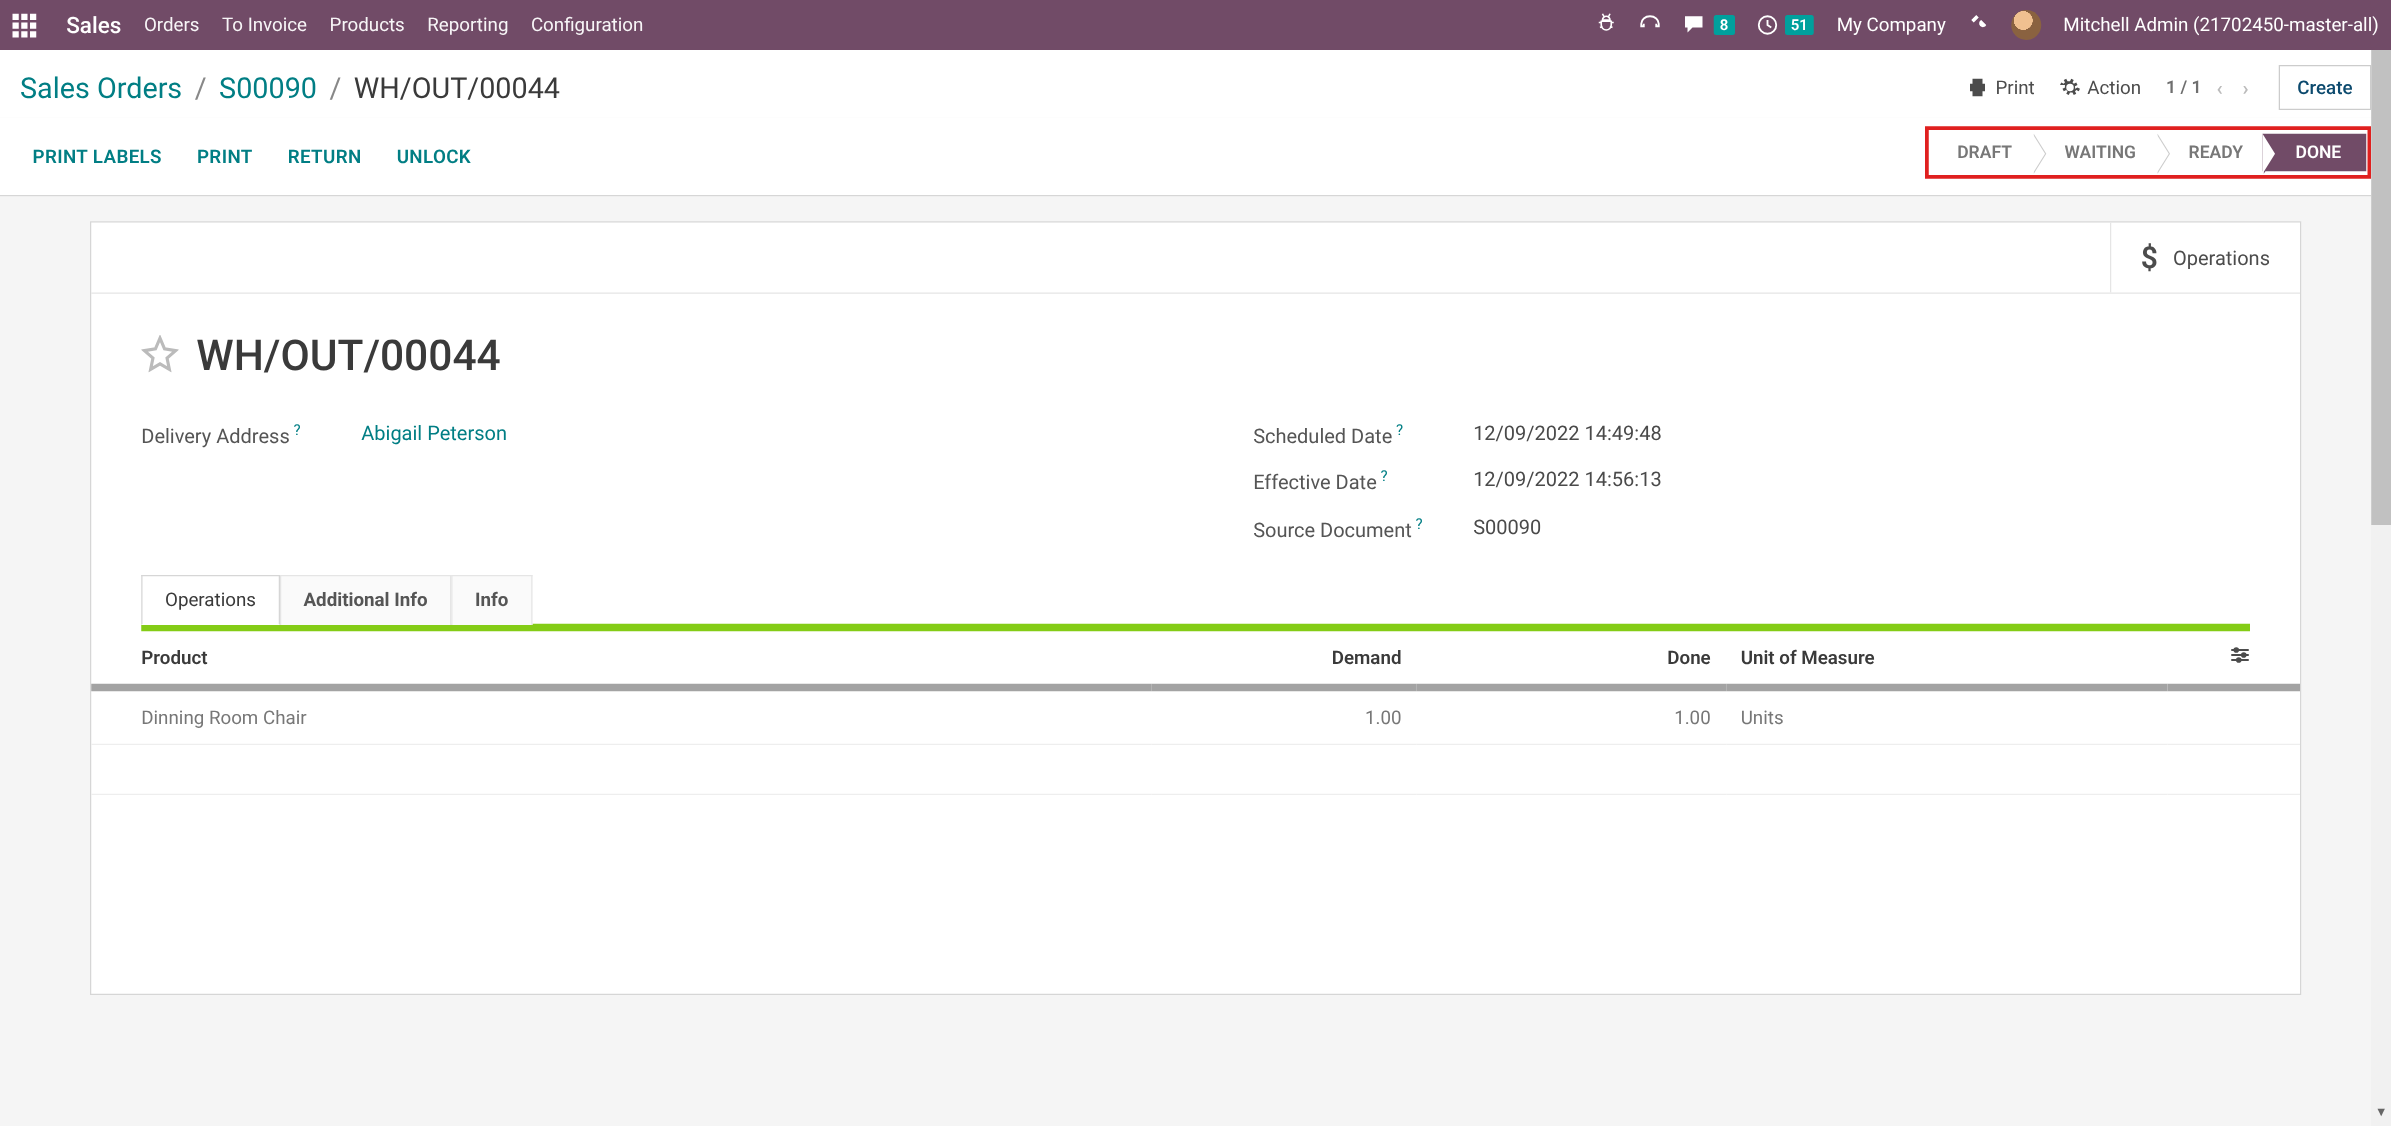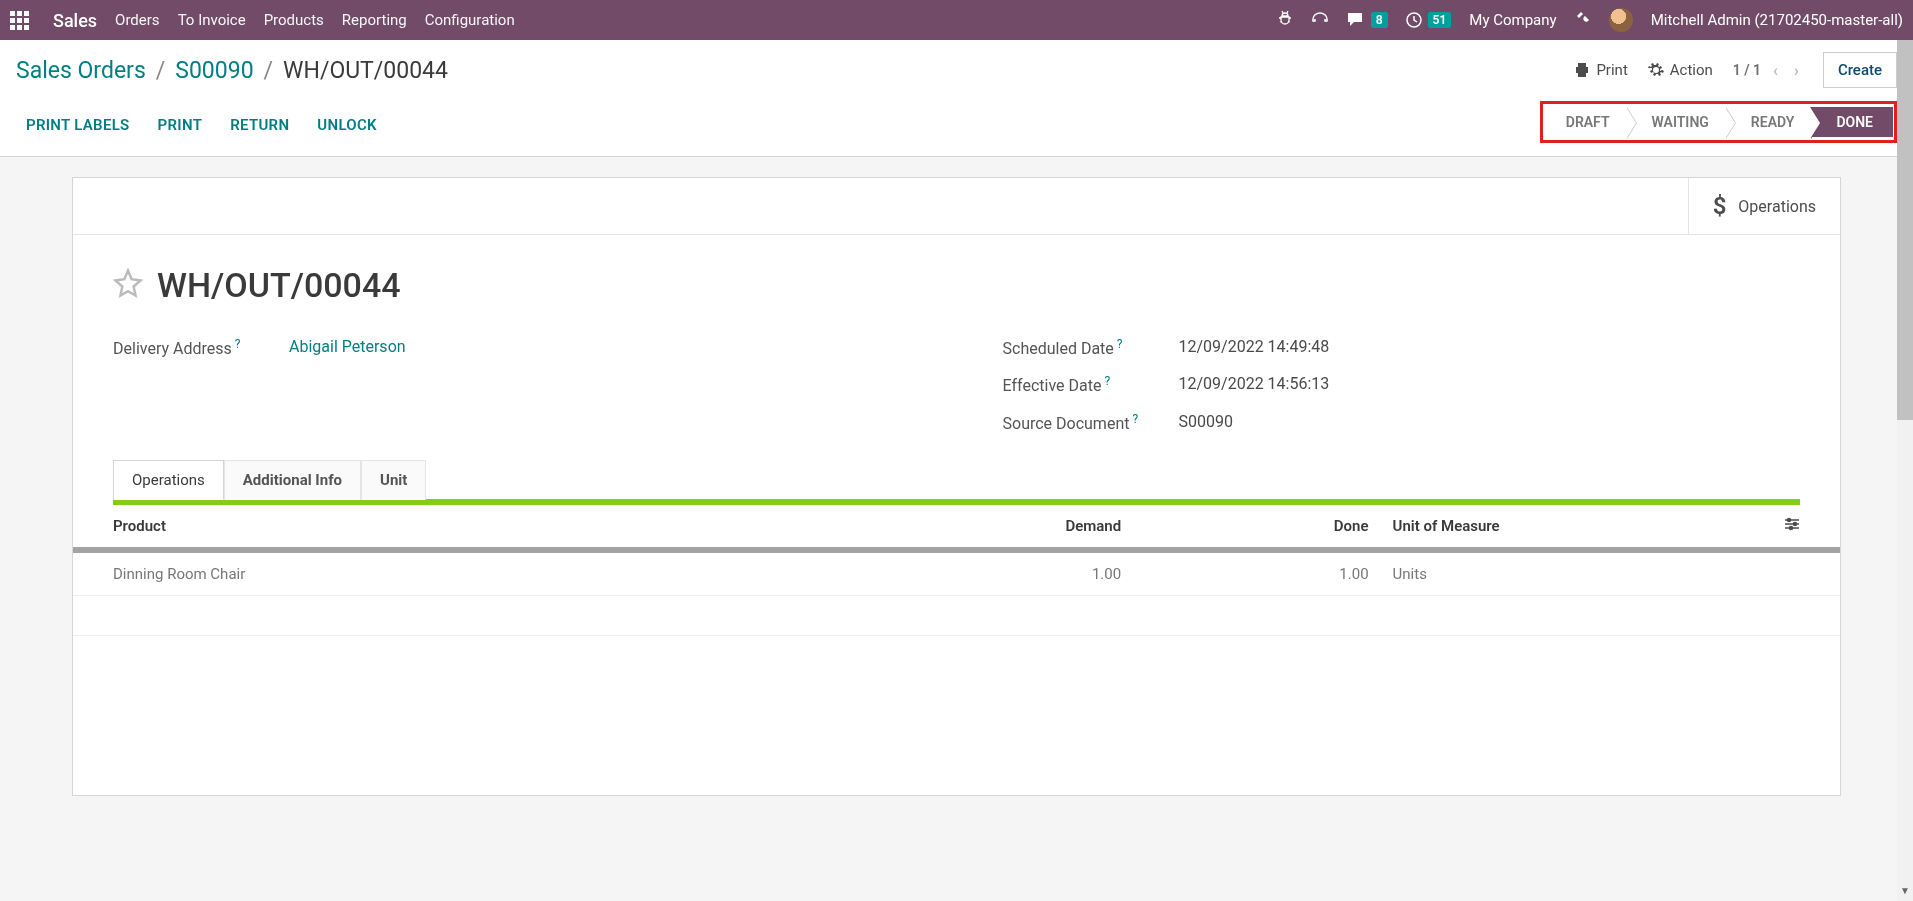--- a/index.html
+++ b/index.html
@@ -231,21 +231,21 @@
           <div class="field">
             <span class="field-label"><span>Source Document</span><sup>?</sup></span>
             <span class="field-value">S00090</span>
           </div>
         </div>
       </div>
 
       <div class="tabs">
         <div class="tab active">Operations</div>
         <div class="tab">Additional Info</div>
-        <div class="tab">Unit</div>
+        <div class="tab">Info</div>
       </div>
 
       <table class="optable">
         <thead>
           <tr>
             <th style="width:48%">Product</th>
             <th class="num" style="width:12%">Demand</th>
             <th class="num" style="width:14%">Done</th>
             <th style="width:20%">Unit of Measure</th>
             <th style="width:6%">

